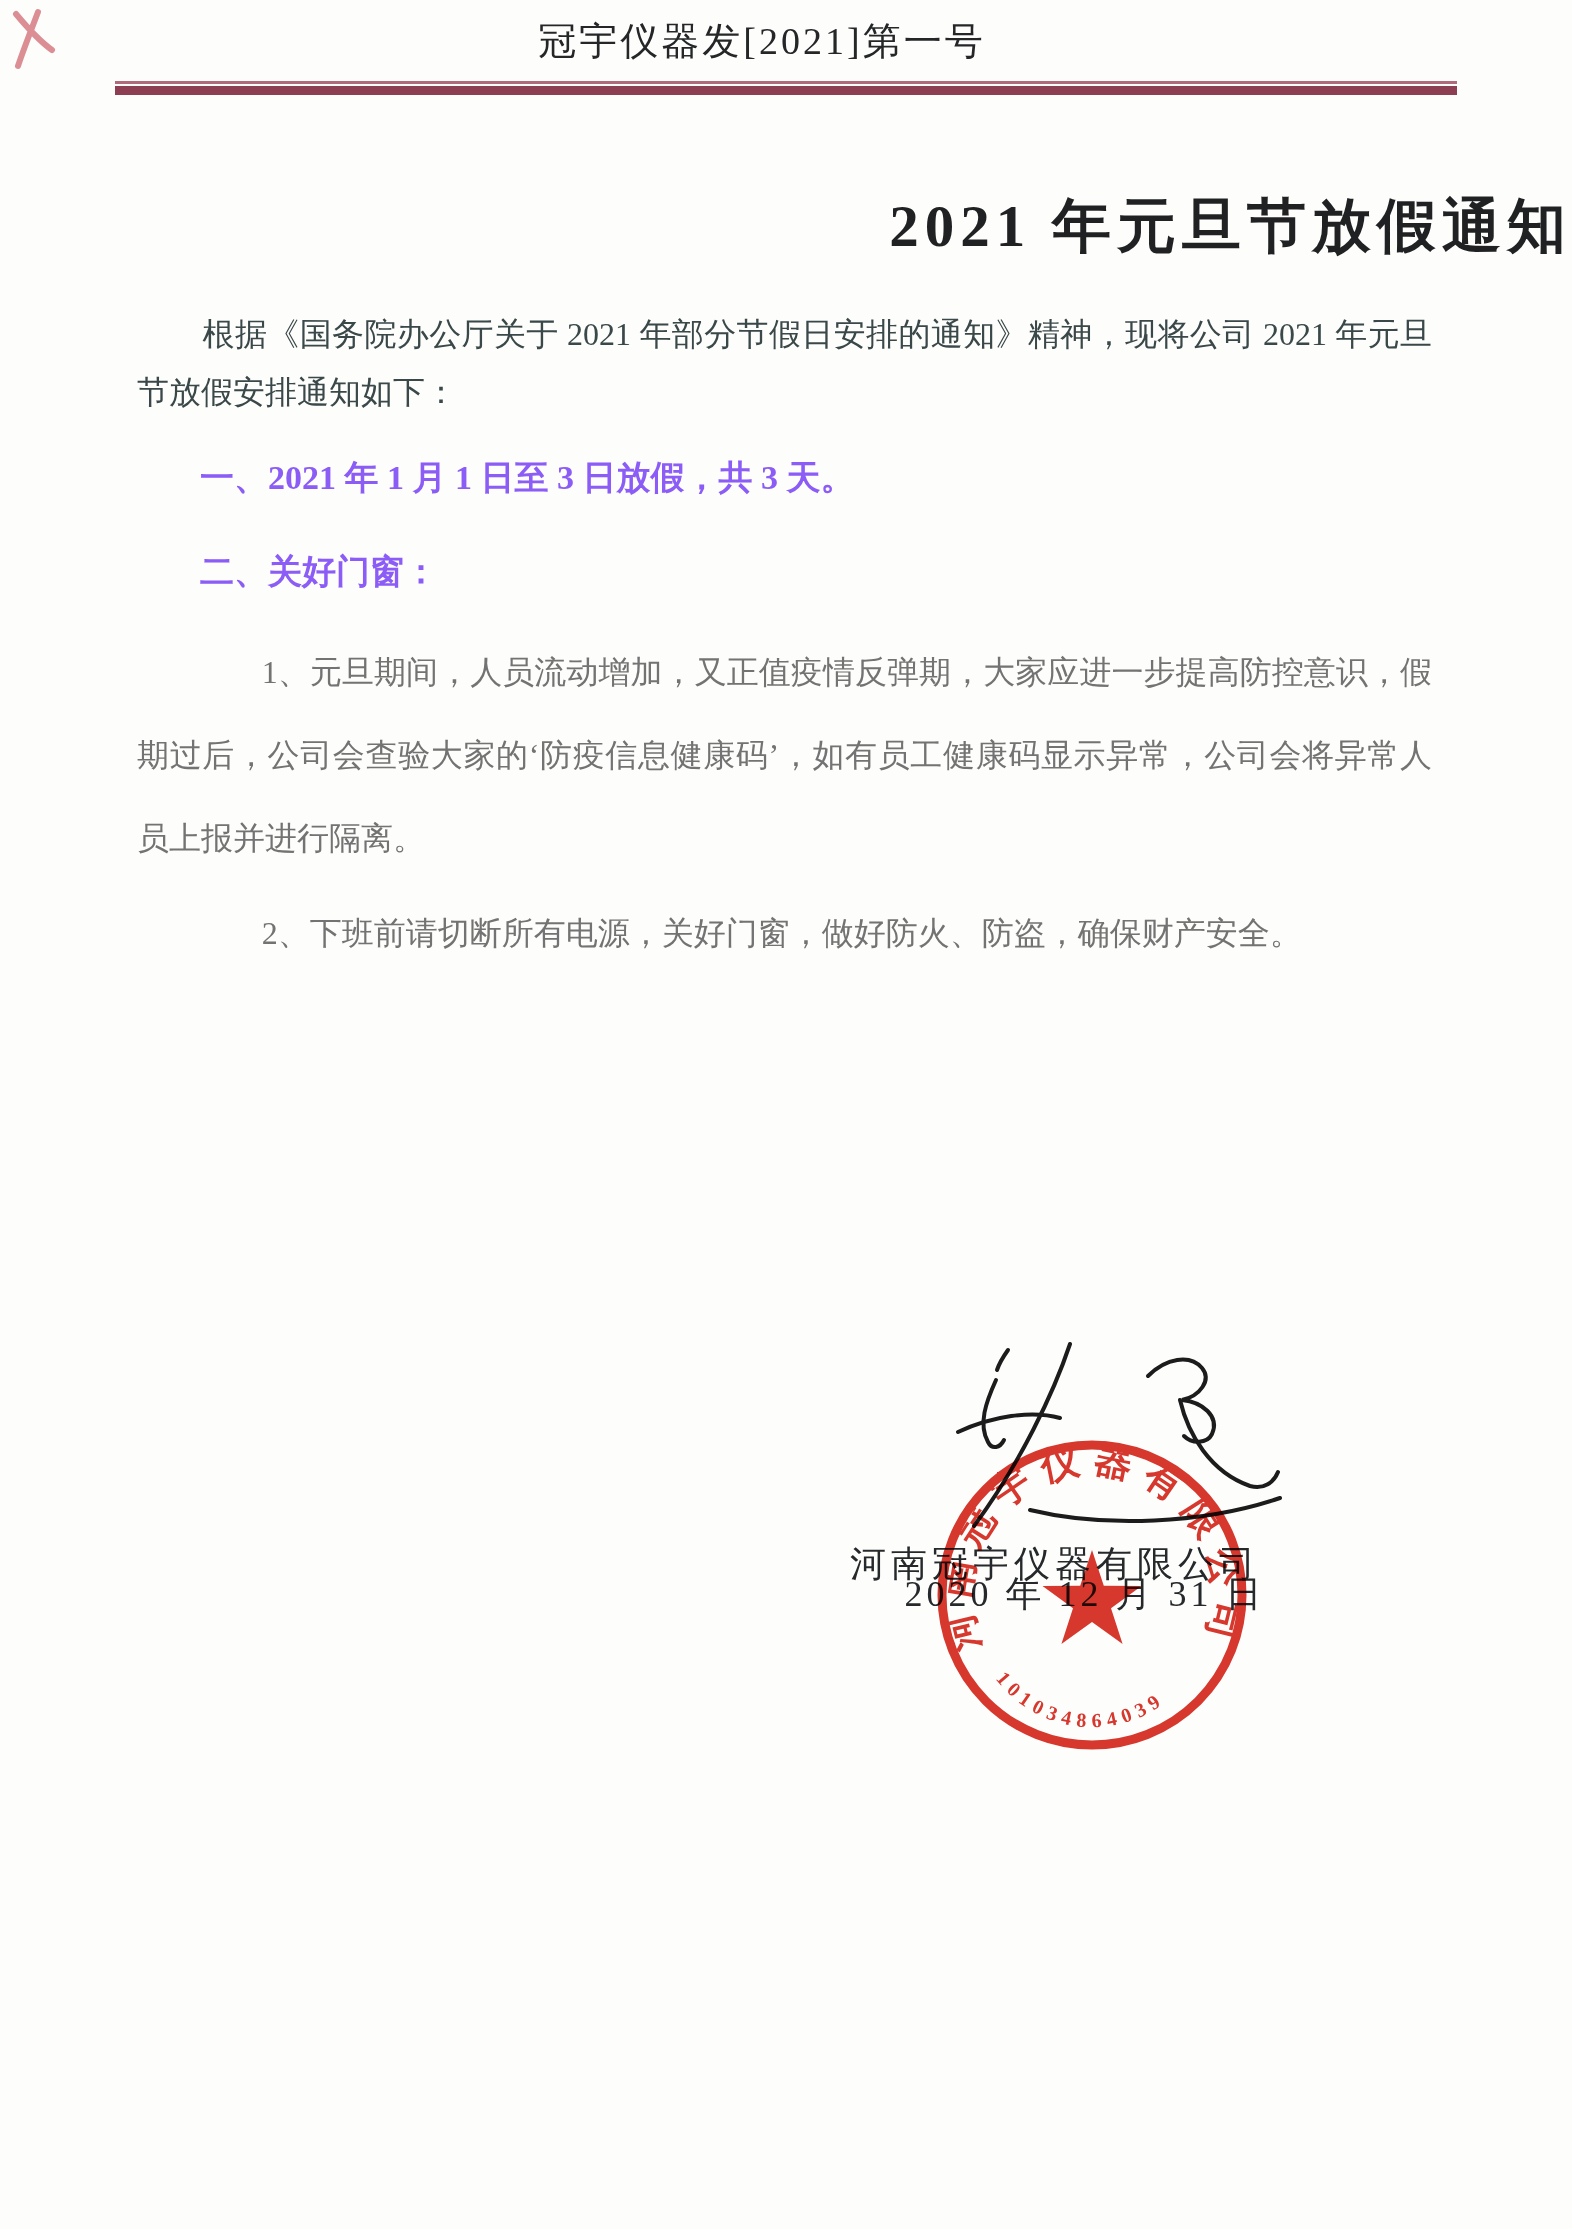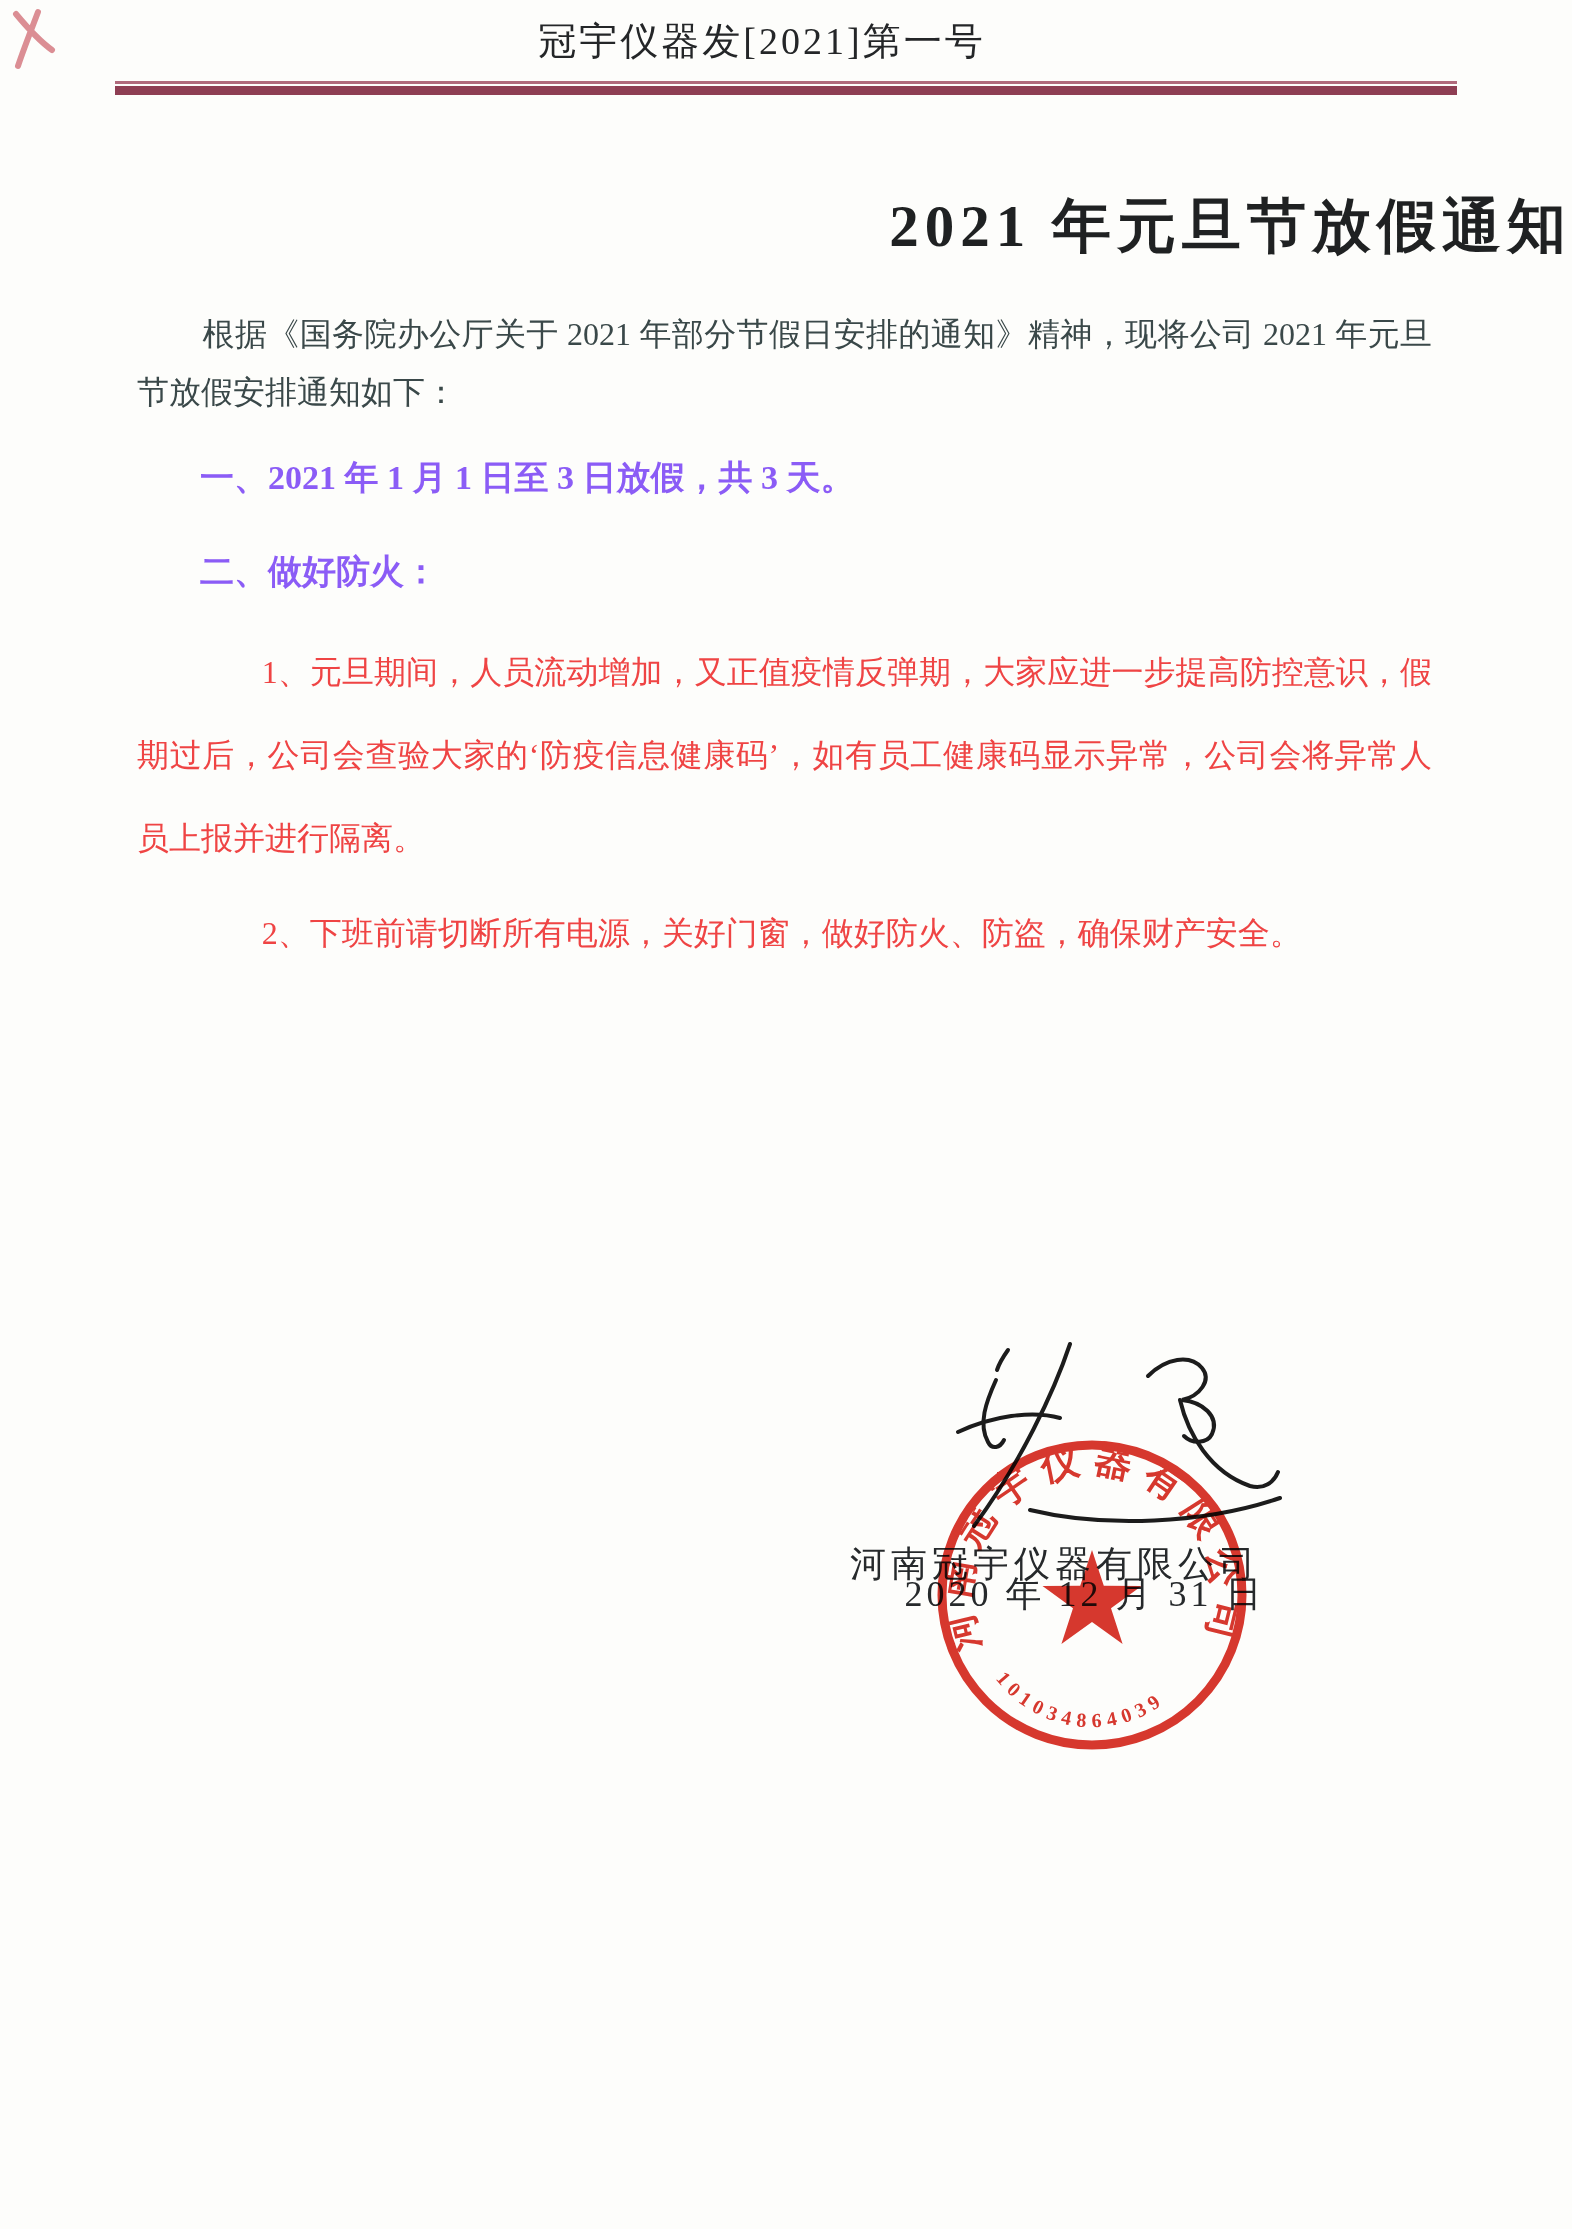--- a/index.html
+++ b/index.html
@@ -64,21 +64,21 @@
   }
   .item {
     margin-top: 20px;
     font-size: 34px;
     font-weight: 700;
     text-indent: 1.85em;
     color: #8b5cf6;
     line-height: 74px;
   }
   .note {
-    color: #ef4444;
+    color: #737373;
     line-height: 83px;
     text-indent: 3.9em;
   }
   .note-1 { margin-top: 22px; }
   .note-2 { margin-top: 12px; }
 
   
   .sign-block { position: absolute; left: 0; top: 0; width: 100%; height: 100%; pointer-events: none; }
   .signer-company {
     position: absolute;
@@ -128,21 +128,21 @@
   <div class="rules">
     <div class="rule-thin"></div>
     <div class="rule-gap"></div>
     <div class="rule-thick"></div>
   </div>
 
   <div class="notice-title">2021 年元旦节放假通知</div>
 
   <div class="para intro">根据《国务院办公厅关于 2021 年部分节假日安排的通知》精神，现将公司 2021 年元旦节放假安排通知如下：</div>
   <div class="para item">一、2021 年 1 月 1 日至 3 日放假，共 3 天。</div>
-  <div class="para item">二、做好防火：</div>
+  <div class="para item">二、关好门窗：</div>
   <div class="para note note-1">1、元旦期间，人员流动增加，又正值疫情反弹期，大家应进一步提高防控意识，假期过后，公司会查验大家的‘防疫信息健康码’，如有员工健康码显示异常，公司会将异常人员上报并进行隔离。</div>
   <div class="para note note-2">2、下班前请切断所有电源，关好门窗，做好防火、防盗，确保财产安全。</div>
 
   <div class="sign-block">
 
     <div class="signer-company">河南冠宇仪器有限公司</div>
     <div class="sign-date">2020 年 12 月 31 日</div>
 
     <svg class="signature-svg" viewBox="0 0 420 220">
       <g stroke="#1c1c1c" stroke-width="4" fill="none" stroke-linecap="round">

